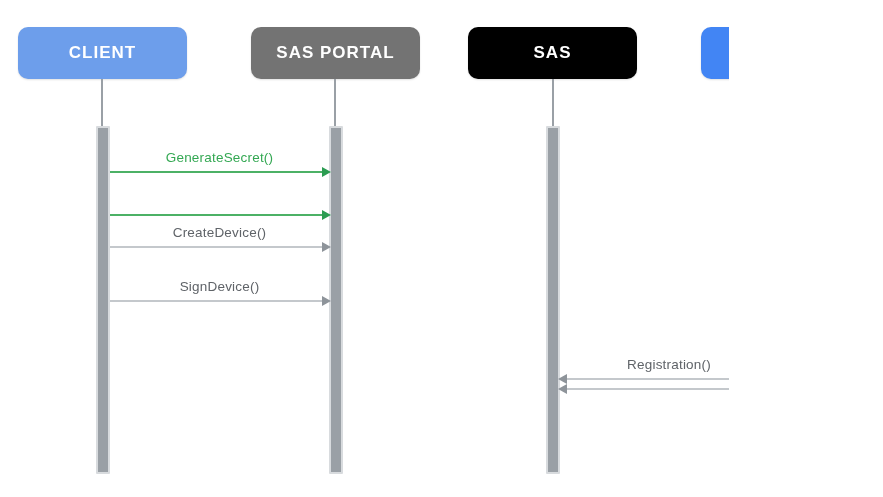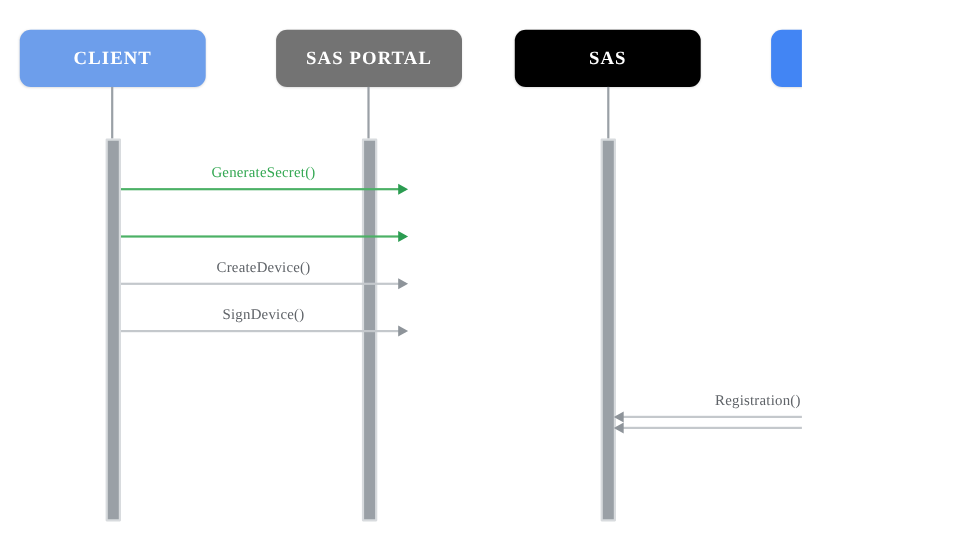--- a/index.html
+++ b/index.html
@@ -1,18 +1,18 @@
 <!DOCTYPE html>
 <html><head>
 <meta charset="utf-8">
 <style>
   html, body { margin:0; padding:0; background:#ffffff; }
   .canvas {
     position:relative; width:729px; height:497px; background:#ffffff;
-    font-family:Liberation Serif, serif; overflow:hidden;
+    font-family:Liberation Sans, sans-serif; overflow:hidden;
   }
   
   .actor-box {
     position:absolute; top:27px; height:52px; border-radius:10px;
     display:flex; align-items:center; justify-content:center;
     color:#ffffff; font-weight:bold; font-size:17px; letter-spacing:1px;
     box-shadow:0 1px 2px rgba(0,0,0,0.12);
   }
   .actor-client    { left:18px;  width:169px; background:#6D9EEB; }
   .actor-sasportal { left:251px; width:169px; background:#737373; }
@@ -32,21 +32,21 @@
   .activation {
     position:absolute; top:126px; height:344px; width:10px;
     background:#9AA0A6; border:2px solid #D8DBDE; border-radius:1px;
   }
   .act-client    { left:96px; }
   .act-sasportal { left:329px; }
   .act-sas       { left:546px; }
   .act-cbsd      { left:778px; }
 
   
-  .msg { position:absolute; height:30px; font-size:13.5px; letter-spacing:0.2px;padding-left:40px; }
+  .msg { position:absolute; height:30px; font-size:13.5px; letter-spacing:0.2px; }
   .msg .label {
     position:absolute; left:0; right:0; bottom:8px; text-align:center;
     white-space:nowrap;
   }
   .msg .line { position:absolute; left:0; right:0; bottom:0; height:2px; }
   .msg .head {
     position:absolute; bottom:-4px; width:0; height:0;
     border-top:5px solid transparent; border-bottom:5px solid transparent;
   }
   .msg.dir-right .head { right:-2px; border-left:9px solid; }
@@ -57,21 +57,21 @@
   .msg.green.dir-right .head { border-left-color:#2B9C51; }
 
   .msg.gray .label { color:#5F6368; }
   .msg.gray .line  { background:#C4C8CC; }
   .msg.gray.dir-right .head { border-left-color:#8E949A; }
   .msg.gray.dir-left  .head { border-right-color:#8E949A; }
 
   
   .m0 { left:110px; width:219px; top:143px; }
   .m1 { left:110px; width:219px; top:186px; }
-  .m2 { left:110px; width:219px; top:229px; }
+  .m2 { left:110px; width:219px; top:218px; }
   .m3 { left:110px; width:219px; top:272px; }
   .m4 { left:560px; width:218px; top:316px;margin-top:34px; }
   .m5 { left:560px; width:218px; top:360px; }
 </style>
 </head>
 <body>
 
 <div class="canvas">
 
   <div class="actor-box actor-client">CLIENT</div>

